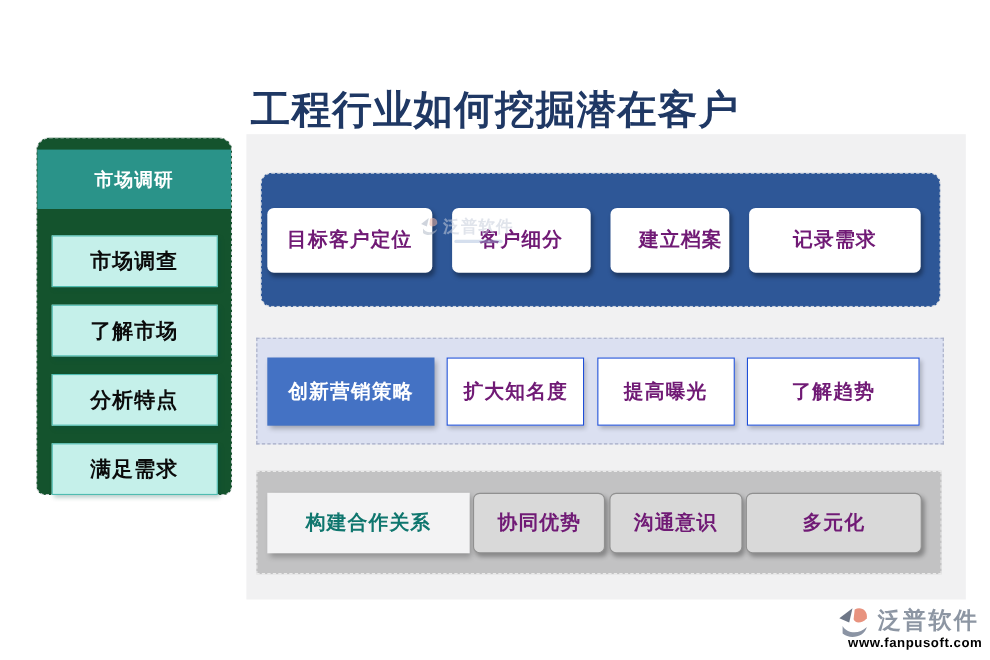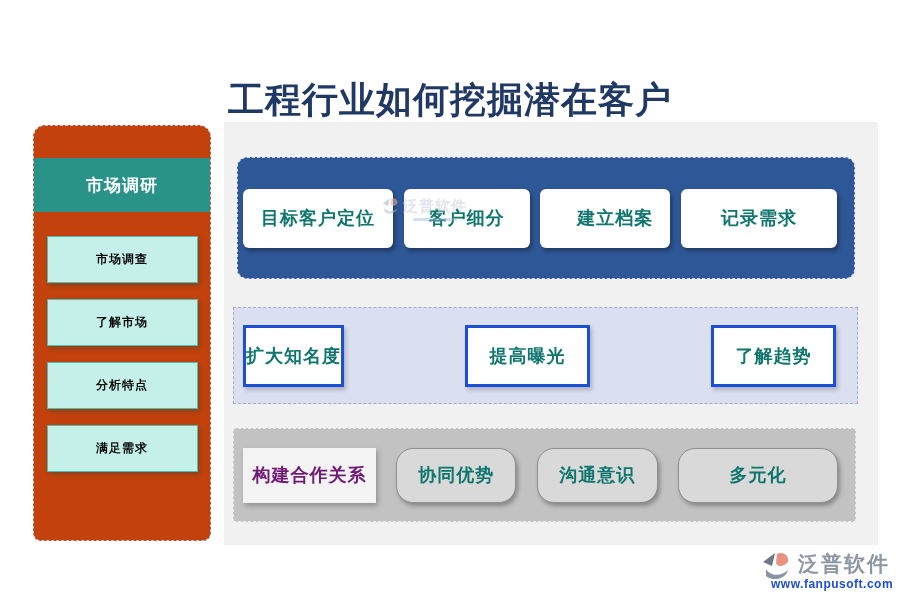--- a/index.html
+++ b/index.html
@@ -16,46 +16,46 @@
     position:absolute; left:0; right:0; top:76px;
     text-align:center;
     font-size:36px; font-weight:bold;
     color:#1F3864;
     letter-spacing:1px;
   }
 
   
   .sidebar {
     position:absolute; left:33px; top:125px;
-    width:178px; height:416px;
-    background:#c2410c;
+    width:178px; height:325px;
+    background:#14532d;
     border:1px dashed #C2CBCB;
     border-radius:12px 12px 8px 8px;
-    padding-top:32px;
+    padding-top:10px;
   }
   .sidebar-header {
     height:54px; width:100%;
     background:#2A9389;
     color:#ffffff;
     font-size:17px; font-weight:bold;
     display:flex; align-items:center; justify-content:center;
     letter-spacing:1px;
   }
   .sidebar-items {
     display:flex; flex-direction:column; gap:16px;
     align-items:center;
     padding-top:24px;
   }
   .sidebar-item {
     width:151px; height:47px;
     background:#C5F0EA;
     border:1px solid #4FBCB1;
     box-shadow:2px 3px 4px rgba(0,75,65,0.28);
     color:#0B0B0B;
-    font-size:12px; font-weight:bold;
+    font-size:19px; font-weight:bold;
     display:flex; align-items:center; justify-content:center;
     letter-spacing:1px;
   }
 
   
   .canvas {
     position:absolute; left:224px; top:122px;
     width:654px; height:423px;
     background:#F1F1F2;
   }
@@ -75,44 +75,44 @@
   }
   .row3 {
     left:9px; top:306px; width:623px; height:94px;
     background:#C2C2C3;
     border:1px dashed #EAEAEA;
     padding:0 17px 0 9px;
   }
 
   .btn {
     display:flex; align-items:center; justify-content:center;
-    font-weight:bold; font-size:18px; color:#0f766e;
+    font-weight:bold; font-size:18px; color:#701a75;
     letter-spacing:1px;
   }
   .row1 .btn {
     height:59px; background:#ffffff; border-radius:6px;
     box-shadow:2px 3px 4px rgba(0,0,0,0.35);
   }
   .row1 .btn:nth-child(1){ width:150px; }
   .row1 .btn:nth-child(2){ width:126px; }
-  .row1 .btn:nth-child(3){ width:130px;padding-left:20px; }
+  .row1 .btn:nth-child(3){ width:108px;padding-left:20px; }
   .row1 .btn:nth-child(4){ width:156px; }
 
-  .row2 .btn { height:62px; background:#ffffff; border:3px solid #1d4ed8;
+  .row2 .btn { height:62px; background:#ffffff; border:1px solid #1d4ed8;
                box-shadow:2px 3px 4px rgba(0,0,0,0.22); }
   .row2 .btn.lead { width:152px; background:#4472C4; border:none; color:#ffffff;
                     box-shadow:2px 3px 5px rgba(0,0,0,0.30); }
   .row2 .btn:nth-child(2){ width:125px; }
   .row2 .btn:nth-child(3){ width:125px; }
   .row2 .btn:nth-child(4){ width:157px; }
 
   .row3 .btn { height:55px; background:#D9D9D9; border:1px solid #909090;
-               border-radius:17px; box-shadow:2px 3px 4px rgba(0,0,0,0.30); }
-  .row3 .btn.lead { width:133px; background:#F3F3F4; border:none; border-radius:0;
-                    color:#701a75; box-shadow:2px 3px 5px rgba(0,0,0,0.25); }
+               border-radius:6px; box-shadow:2px 3px 4px rgba(0,0,0,0.30); }
+  .row3 .btn.lead { width:184px; background:#F3F3F4; border:none; border-radius:0;
+                    color:#0f766e; box-shadow:2px 3px 5px rgba(0,0,0,0.25); }
   .row3 .btn:nth-child(2){ width:120px; }
   .row3 .btn:nth-child(3){ width:121px; }
   .row3 .btn:nth-child(4){ width:160px; }
 
   
   .watermark {
     position:absolute; left:381px; top:197px;
     display:flex; align-items:flex-start; gap:2px;
     opacity:0.55; z-index:5; pointer-events:none;
   }
@@ -132,21 +132,21 @@
     width:134px; height:44px;
   }
   .footer-logo svg { position:absolute; left:0; top:2px; }
   .brand-name {
     position:absolute; left:38px; top:1px;
     font-size:21px; font-weight:bold; color:#8D96A3; letter-spacing:2px;
     white-space:nowrap;
   }
   .brand-url {
     position:absolute; left:11px; top:28px;
-    font-size:12px; font-weight:bold; color:#1d4ed8; letter-spacing:0.5px;
+    font-size:12px; font-weight:bold; color:#000000; letter-spacing:0.5px;
     white-space:nowrap;
   }
 </style>
 </head>
 <body>
 
 <div class="page-title">工程行业如何挖掘潜在客户</div>
 
 <aside class="sidebar">
   <div class="sidebar-header">市场调研</div>
@@ -160,20 +160,21 @@
 
 <div class="canvas">
   <section class="row row1">
     <div class="btn">目标客户定位</div>
     <div class="btn">客户细分</div>
     <div class="btn">建立档案</div>
     <div class="btn">记录需求</div>
   </section>
 
   <section class="row row2">
+    <div class="btn lead">创新营销策略</div>
     <div class="btn">扩大知名度</div>
     <div class="btn">提高曝光</div>
     <div class="btn">了解趋势</div>
   </section>
 
   <section class="row row3">
     <div class="btn lead">构建合作关系</div>
     <div class="btn">协同优势</div>
     <div class="btn">沟通意识</div>
     <div class="btn">多元化</div>

